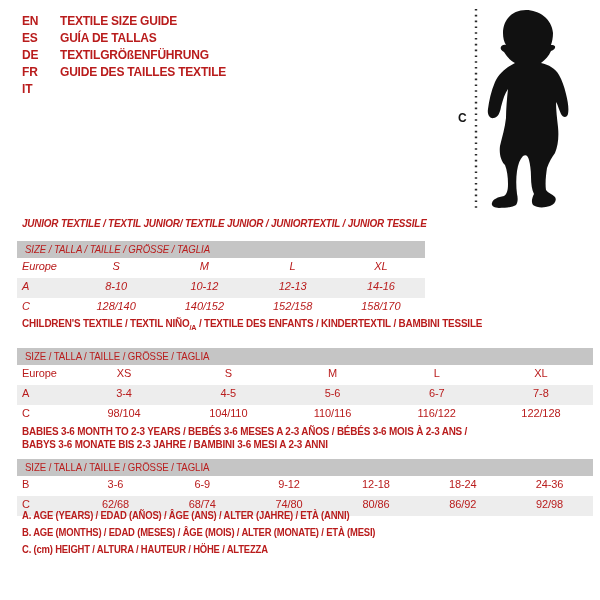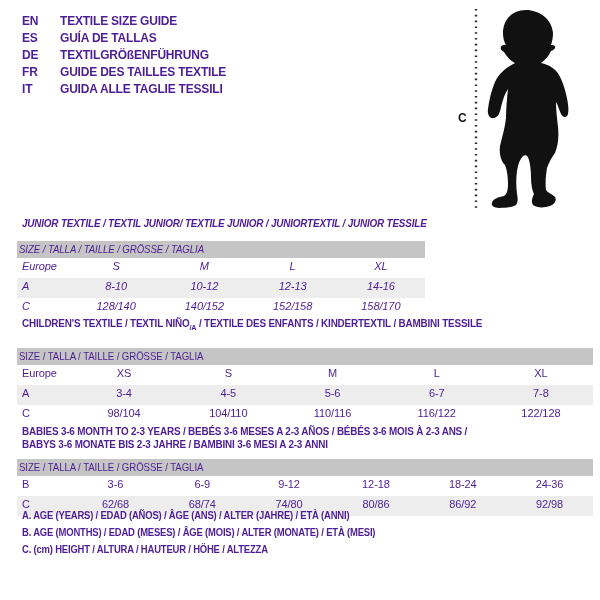--- a/index.html
+++ b/index.html
@@ -1,38 +1,38 @@
 <!DOCTYPE html>
 <html><head>
 <meta charset="utf-8">
 <style>
   html,body{margin:0;padding:0;background:#fff;}
   .page{
     position:relative;width:600px;height:600px;background:#ffffff;overflow:hidden;
-    font-family:"Liberation Sans","DejaVu Sans",sans-serif;color:#4c1d95;
+    font-family:"Liberation Sans","DejaVu Sans",sans-serif;color:#b91c1c;
   }
   
   .lang-guide{position:absolute;left:22px;top:13px;}
   .lang-row{display:grid;grid-template-columns:38px auto;line-height:17px;
     font-size:12px;font-weight:700;letter-spacing:-0.2px;white-space:nowrap;}
   
   .figure{position:absolute;left:440px;top:2px;width:160px;height:212px;}
   
   .section{position:absolute;left:17px;}
   .sec-junior{top:217px;width:408px;font-style:italic;}
   .sec-children{top:317px;width:576px;}
   .sec-babies{top:425px;width:576px;}
   .sec-title{font-size:11px;font-weight:700;letter-spacing:-0.2px;white-space:nowrap;
     margin-left:5px;transform:scaleX(.9);transform-origin:0 0;line-height:13px;}
   .sec-junior .sec-title{margin-bottom:11px;}
   .sec-children .sec-title{margin-bottom:14px;}
   .sec-babies .sec-title{margin-bottom:8px;}
   .sub{font-size:8px;vertical-align:sub;}
   
-  .bar{height:17px;line-height:17px;background:#c5c5c5;padding-left:2px;
+  .bar{height:17px;line-height:17px;background:#c5c5c5;padding-left:8px;
     font-size:10.5px;letter-spacing:-0.1px;white-space:nowrap;}
   .bar .cond{display:inline-block;transform:scaleX(.92);transform-origin:0 50%;}
   .trow{display:grid;height:20px;line-height:16px;font-size:11px;letter-spacing:-0.1px;}
   .cols4{grid-template-columns:55px repeat(4,1fr);}
   .cols5{grid-template-columns:55px repeat(5,1fr);}
   .cols6{grid-template-columns:55px repeat(6,1fr);}
   .shade{background:#ededed;}
   .tlabel{padding-left:5px;text-align:left;}
   .tcell{text-align:center;}
   
@@ -57,21 +57,20 @@
     <div class="lang-row">
       <span>DE</span>
       <span>TEXTILGRÖßENFÜHRUNG</span>
     </div>
     <div class="lang-row">
       <span>FR</span>
       <span>GUIDE DES TAILLES TEXTILE</span>
     </div>
     <div class="lang-row">
       <span>IT</span>
-      <span>GUIDA ALLE TAGLIE TESSILI</span>
     </div>
   </div>
 
   <div class="figure">
     <svg width="160" height="212" viewBox="0 0 160 212">
       <line x1="36" y1="7" x2="36" y2="208" stroke="#2a2a2a" stroke-width="2.4" stroke-dasharray="1.6 4.2"></line>
       <text x="18" y="120" font-size="12" font-weight="bold" fill="#151515">C</text>
       <path fill="#111111" transform="translate(28,4)" d="
         M58 4
         C 45 4 35 13 35 27

